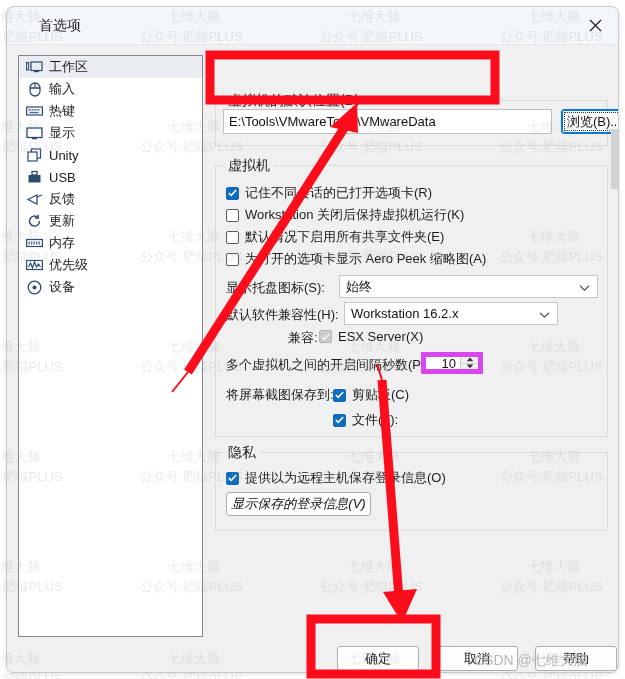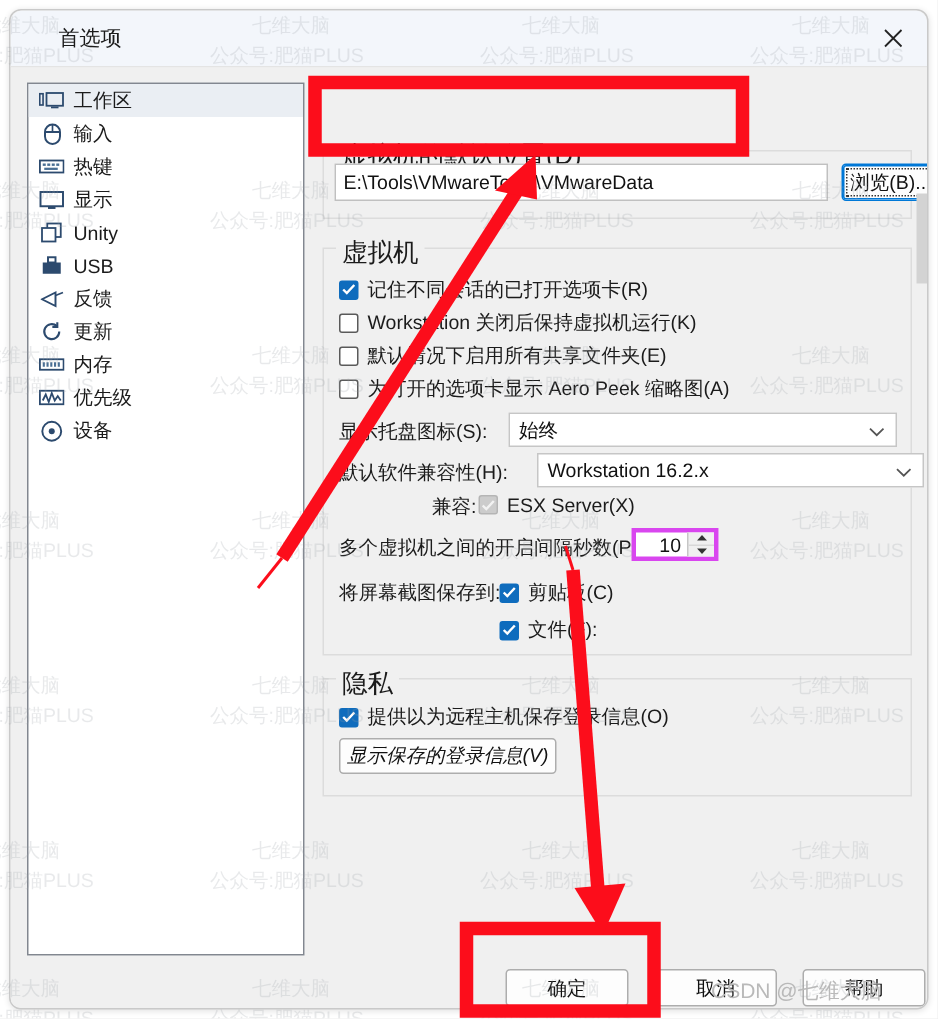--- a/index.html
+++ b/index.html
@@ -101,21 +101,21 @@
   .group {
     position: absolute;
     border: 1px solid #dcdcdc;
     background: transparent;
   }
   .group > .glabel {
     position: absolute;
     top: -9px; left: 8px;
     background: #f0f0f0;
     padding: 0 4px;
-    font-size: 17px;
+    font-size: 14px;
     color: #1b1b1b;
   }
 
   .grp-loc   { left: 208px; top: 55px;  width: 393px; height: 46px; }
   .grp-vm    { left: 208px; top: 120px; width: 393px; height: 272px; }
   .grp-priv  { left: 208px; top: 407px; width: 393px; height: 79px; }
 
   
   .textbox {
     position: absolute;
@@ -155,21 +155,21 @@
     cursor: default;
   }
   .combo .caret {
     position: absolute; right: 7px; top: 50%;
     transform: translateY(-50%);
   }
 
   .spin {
     position: absolute;
     display: flex;
-    border: 3px solid #d946ef;
+    border: 5px solid #d946ef;
     background: #fff;
     height: 22px;
     cursor: default;
   }
   .spin .val {
     width: 34px;
     font-size: 13px;
     display: flex; align-items: center; justify-content: flex-end;
     padding-right: 4px;
     color: #111;
@@ -486,21 +486,21 @@
       <div class="combo" style="left:332px; top:230px; width:259px; height:23px;">
         <span>始终</span>
         <span class="caret">
           <svg width="11" height="7" viewBox="0 0 11 7">
               <polyline points="1,1.3 5.5,5.6 10,1.3" fill="none" stroke="#555" stroke-width="1.2"></polyline>
             </svg>
         </span>
       </div>
 
       <span class="lbl" style="left:219px; top:261px;">默认软件兼容性(H):</span>
-      <div class="combo" style="left:351px; top:257px; width:258px; height:23px;text-align:right;">
+      <div class="combo" style="left:337px; top:257px; width:214px; height:23px;text-align:right;">
         <span>Workstation 16.2.x</span>
         <span class="caret">
           <svg width="11" height="7" viewBox="0 0 11 7">
               <polyline points="1,1.3 5.5,5.6 10,1.3" fill="none" stroke="#555" stroke-width="1.2"></polyline>
             </svg>
         </span>
       </div>
 
       <span class="lbl" style="left:281px; top:284px;">兼容:</span>
       <div class="chkrow" style="left:312px; top:284px;">

